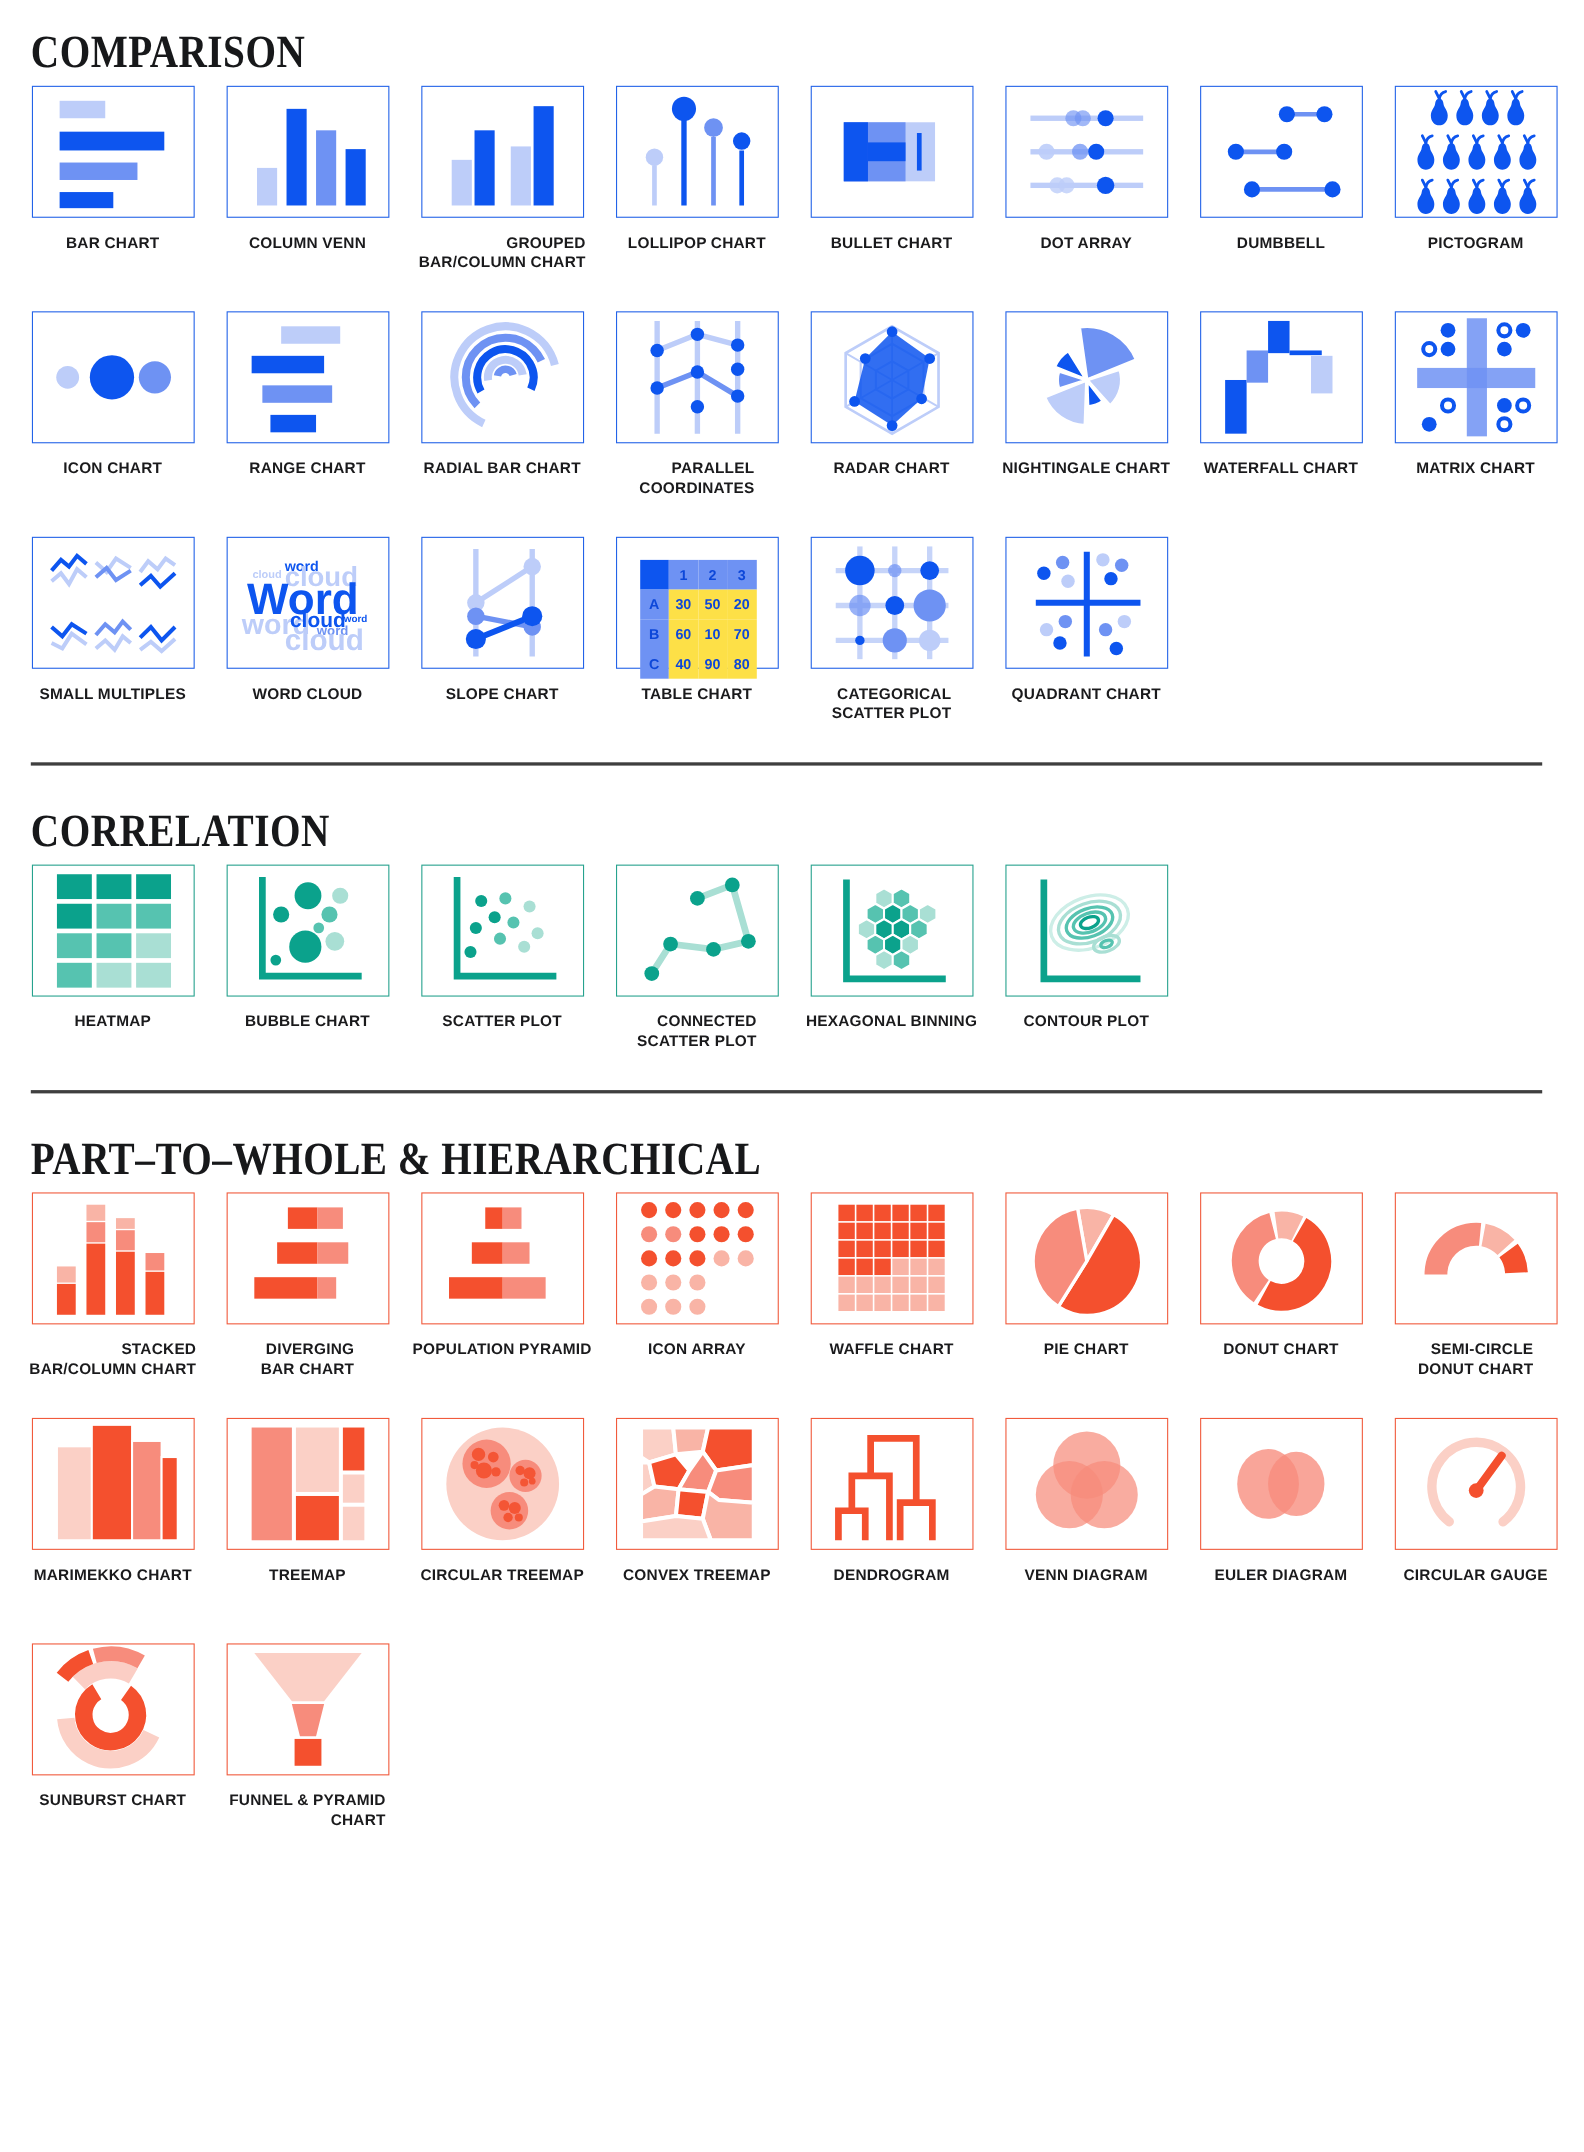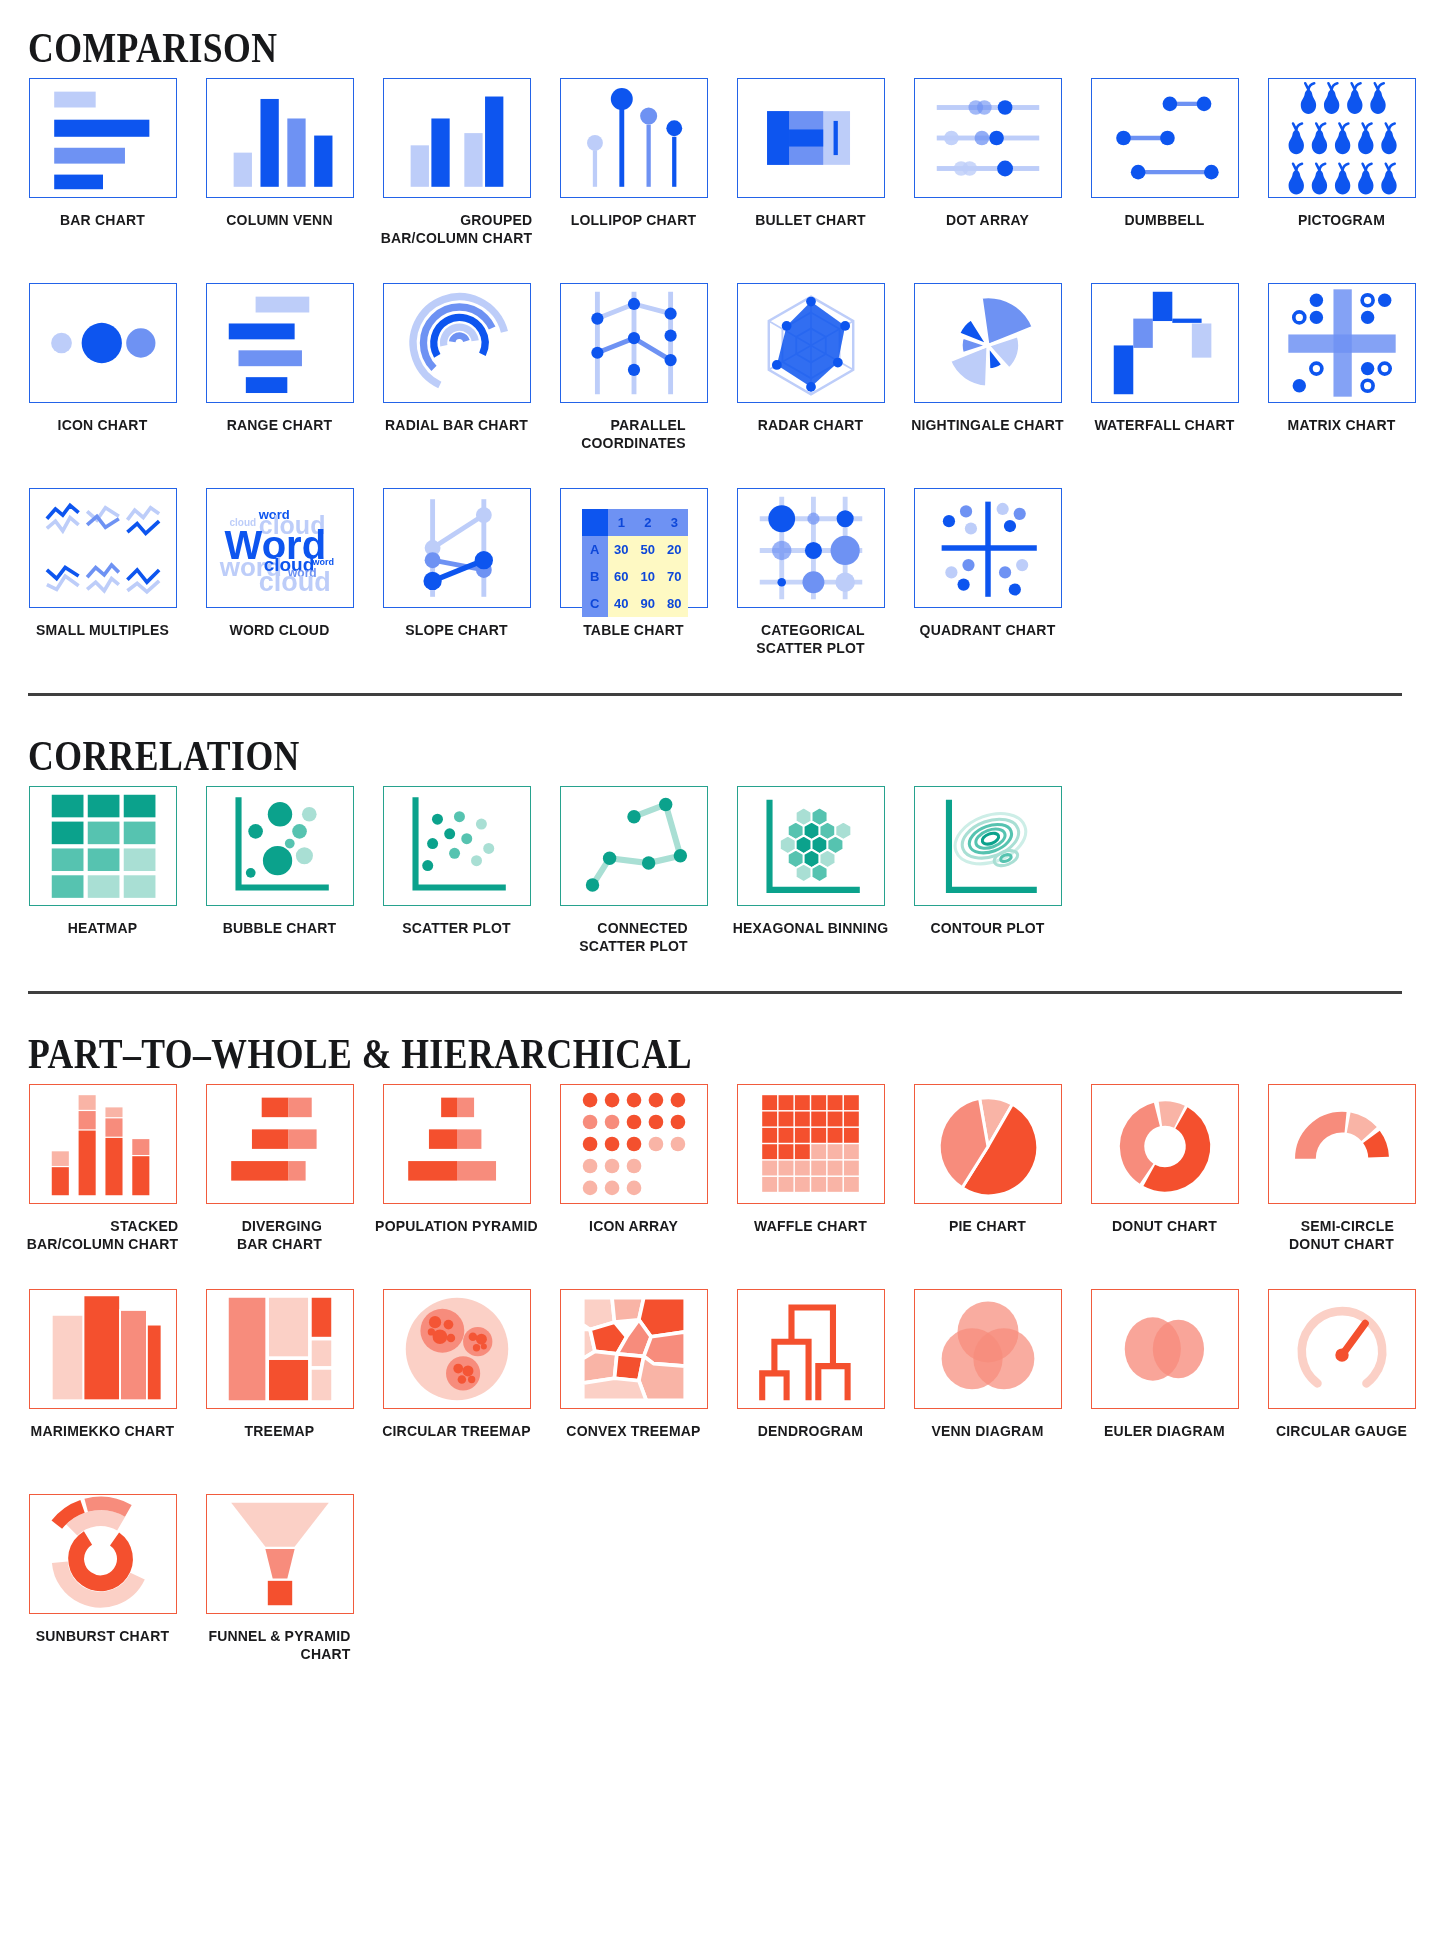--- a/index.html
+++ b/index.html
@@ -44,21 +44,21 @@
   .wc .w6{left:77%;top:61%;font-size:9px;color:#0d55ef;}
   .wc .w7{left:57%;top:70%;font-size:12px;color:#6e92f3;}
   .wc .w8{left:33%;top:72%;font-size:27px;color:#bdcdf9;}
   
   .tbl{position:absolute;left:21px;top:20px;width:106px;height:108px;
        display:grid;grid-template-columns:25% 25% 25% 25%;grid-template-rows:25% 25% 25% 25%;}
   .tbl div{display:flex;align-items:center;justify-content:center;
            font-size:13px;font-weight:700;color:#0d47d9;}
   .tbl .corner{background:#0d55ef;}
   .tbl .hdr{background:#6e92f3;}
-  .tbl .val{background:#fef9c3;}
+  .tbl .val{background:#fde047;}
 </style>
 </head>
 <body>
 
 <svg width="0" height="0" style="position:absolute" aria-hidden="true">
   <defs>
     <g id="pear">
       <path class="pearbody" d="M10,7 C8.3,7 7.2,8.6 7,10.8 C6.8,13 4,15.5 4,19 C4,23.4 6.7,26 10,26 C13.3,26 16,23.4 16,19 C16,15.5 13.2,13 13,10.8 C12.8,8.6 11.7,7 10,7 Z"></path>
       <path class="pearstem" d="M10,7 L7.5,2"></path>
       <path class="pearstem" d="M10,7 C10.5,4 12,2.5 14.5,2"></path>

